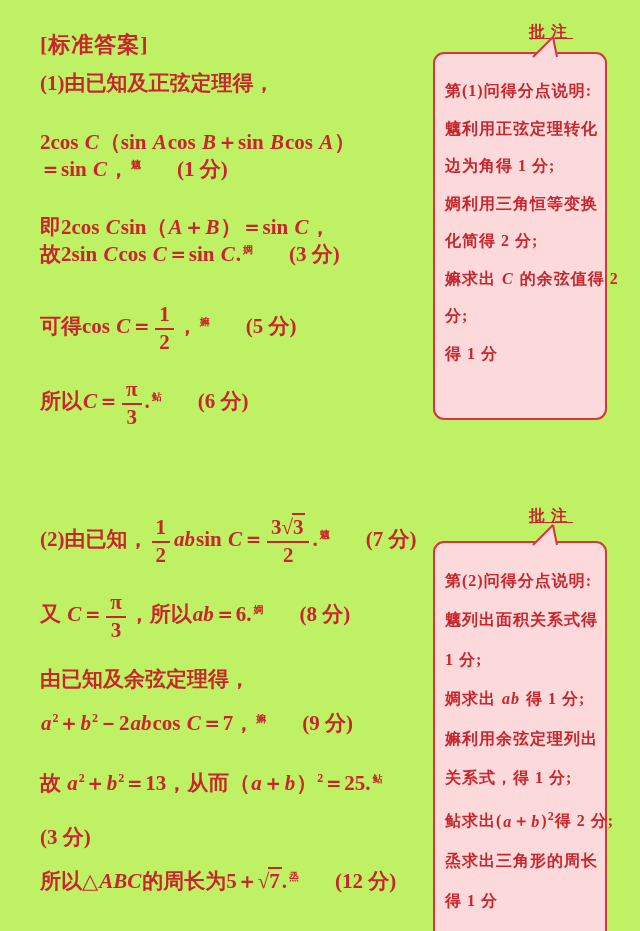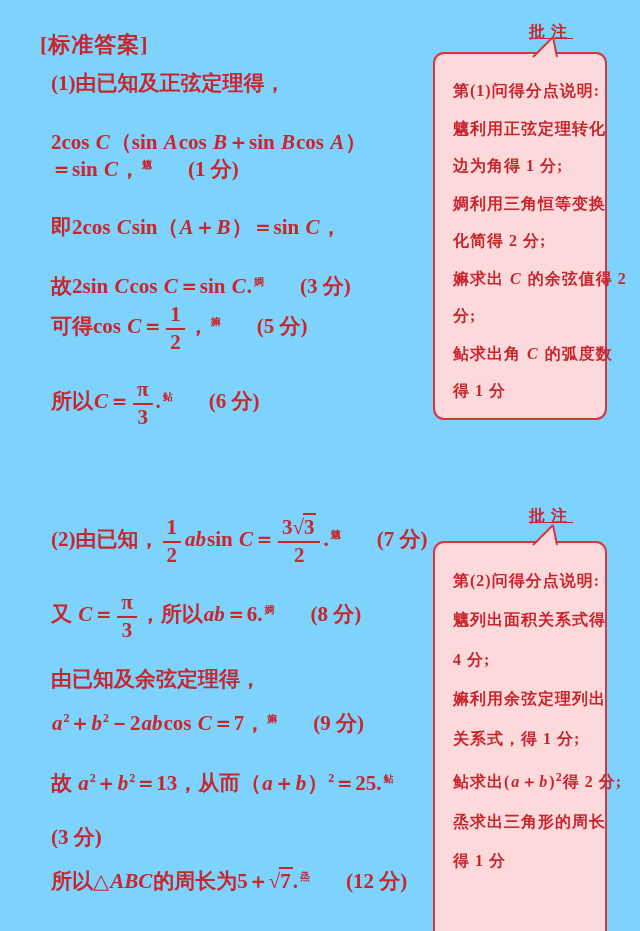--- a/index.html
+++ b/index.html
@@ -1,22 +1,22 @@
 <!DOCTYPE html>
 <html><head>
 <meta charset="utf-8">
 <style>
   html,body{margin:0;padding:0;background:#f6f5f4;}
   .page{
-    position:relative;width:640px;height:931px;background:#7dd3fc;overflow:hidden;
+    position:relative;width:640px;height:931px;background:#bef264;overflow:hidden;
     font-family:"Liberation Serif","DejaVu Serif",serif;
     font-weight:bold;color:#c9252d;
   }
   .title{position:absolute;left:40px;top:30px;font-size:22px;letter-spacing:1px;}
-  .mline{position:absolute;left:40px;font-size:21px;white-space:nowrap;line-height:1.25;margin-left:11px;}
+  .mline{position:absolute;left:40px;font-size:21px;white-space:nowrap;line-height:1.25;}
   .tx{font-style:normal;}
   .vr{font-style:italic;padding:0 1px;}
   sup.mk{font-size:10px;margin-left:2px;}
   sup.ex{font-size:12px;}
   .fr{display:inline-block;vertical-align:middle;text-align:center;margin:0 3px;line-height:1.12;}
   .fr .nu{display:block;border-bottom:2px solid currentColor;padding:0 4px 1px;}
   .fr .de{display:block;padding-top:1px;}
   .sq{white-space:nowrap;}
   .sq .rs{margin-right:-1px;}
   .sq .rd{border-top:2px solid currentColor;padding:0 2px 0 1px;}
@@ -24,39 +24,39 @@
   .anno-label{position:absolute;font-size:16px;letter-spacing:6px;text-decoration:underline;}
   .lbl1{left:529px;top:22px;}
   .lbl2{left:529px;top:506px;}
   .abox{
     position:absolute;left:433px;width:174px;box-sizing:border-box;
     background:#fcdadb;border:2px solid #d6363e;border-radius:11px;
     padding:18px 6px 0 10px;
   }
   .box1{top:52px;height:368px;}
   .box2{top:541px;height:474px;}
-  .aline{font-size:16px;letter-spacing:1px;white-space:nowrap;margin-left:8px;}
+  .aline{font-size:16px;letter-spacing:1px;white-space:nowrap;}
   .box1 .aline{line-height:37.5px;}
   .box2 .aline{line-height:39.4px;}
   .tail{position:absolute;}
   .t1{left:527px;top:36px;}
   .t2{left:527px;top:524px;}
 </style>
 </head>
 <body>
 
 <div class="page">
   <div class="title">[标准答案]</div>
 
   <div id="part1">
       <div class="mline" style="top: 70px;"><span class="tx">(1)由已知及正弦定理得，</span></div>
       <div class="mline" style="top: 129px;"><span class="tx">2cos </span><span class="vr">C</span><span class="tx">（sin </span><span class="vr">A</span><span class="tx">cos </span><span class="vr">B</span><span class="tx">＋sin </span><span class="vr">B</span><span class="tx">cos </span><span class="vr">A</span><span class="tx">）</span></div>
       <div class="mline" style="top: 156px;"><span class="tx">＝sin </span><span class="vr">C</span><span class="tx">，</span><sup class="mk">魑</sup><span class="score">(1 分)</span></div>
       <div class="mline" style="top: 214px;"><span class="tx">即2cos </span><span class="vr">C</span><span class="tx">sin（</span><span class="vr">A</span><span class="tx">＋</span><span class="vr">B</span><span class="tx">）＝sin </span><span class="vr">C</span><span class="tx">，</span></div>
-      <div class="mline" style="top: 273px;"><span class="tx">故2sin </span><span class="vr">C</span><span class="tx">cos </span><span class="vr">C</span><span class="tx">＝sin </span><span class="vr">C</span><span class="tx">.</span><sup class="mk">婤</sup><span class="score">(3 分)</span></div>
+      <div class="mline" style="top: 241px;"><span class="tx">故2sin </span><span class="vr">C</span><span class="tx">cos </span><span class="vr">C</span><span class="tx">＝sin </span><span class="vr">C</span><span class="tx">.</span><sup class="mk">婤</sup><span class="score">(3 分)</span></div>
       <div class="mline" style="top: 303px;"><span class="tx">可得cos </span><span class="vr">C</span><span class="tx">＝</span><span class="fr"><span class="nu"><span class="tx">1</span></span><span class="de"><span class="tx">2</span></span></span><span class="tx">，</span><sup class="mk">嫲</sup><span class="score">(5 分)</span></div>
       <div class="mline" style="top: 378px;"><span class="tx">所以</span><span class="vr">C</span><span class="tx">＝</span><span class="fr"><span class="nu"><span class="tx">π</span></span><span class="de"><span class="tx">3</span></span></span><span class="tx">.</span><sup class="mk">鲇</sup><span class="score">(6 分)</span></div>
     </div>
   <div id="part2">
       <div class="mline" style="top: 516px;"><span class="tx">(2)由已知，</span><span class="fr"><span class="nu"><span class="tx">1</span></span><span class="de"><span class="tx">2</span></span></span><span class="vr">ab</span><span class="tx">sin </span><span class="vr">C</span><span class="tx">＝</span><span class="fr"><span class="nu"><span class="tx">3</span><span class="sq"><span class="rs">√</span><span class="rd">3</span></span></span><span class="de"><span class="tx">2</span></span></span><span class="tx">.</span><sup class="mk">魑</sup><span class="score">(7 分)</span></div>
       <div class="mline" style="top: 591px;"><span class="tx">又 </span><span class="vr">C</span><span class="tx">＝</span><span class="fr"><span class="nu"><span class="tx">π</span></span><span class="de"><span class="tx">3</span></span></span><span class="tx">，所以</span><span class="vr">ab</span><span class="tx">＝6.</span><sup class="mk">婤</sup><span class="score">(8 分)</span></div>
       <div class="mline" style="top: 666px;"><span class="tx">由已知及余弦定理得，</span></div>
       <div class="mline" style="top: 710px;"><span class="vr">a</span><sup class="ex">2</sup><span class="tx">＋</span><span class="vr">b</span><sup class="ex">2</sup><span class="tx">－2</span><span class="vr">ab</span><span class="tx">cos </span><span class="vr">C</span><span class="tx">＝7，</span><sup class="mk">嫲</sup><span class="score">(9 分)</span></div>
       <div class="mline" style="top: 770px;"><span class="tx">故 </span><span class="vr">a</span><sup class="ex">2</sup><span class="tx">＋</span><span class="vr">b</span><sup class="ex">2</sup><span class="tx">＝13，从而（</span><span class="vr">a</span><span class="tx">＋</span><span class="vr">b</span><span class="tx">）</span><sup class="ex">2</sup><span class="tx">＝25.</span><sup class="mk">鲇</sup></div>
       <div class="mline" style="top: 824px;"><span class="tx">(3 分)</span></div>
@@ -65,33 +65,33 @@
 
   <div class="anno-label lbl1">批注</div>
   <div class="abox box1" id="box1">
       <div class="aline"><span class="tx">第(1)问得分点说明:</span></div>
       <div class="aline"><span class="tx">魑利用正弦定理转化</span></div>
       <div class="aline"><span class="tx">边为角得 1 分;</span></div>
       <div class="aline"><span class="tx">婤利用三角恒等变换</span></div>
       <div class="aline"><span class="tx">化简得 2 分;</span></div>
       <div class="aline"><span class="tx">嫲求出 </span><span class="vr">C</span><span class="tx"> 的余弦值得 2</span></div>
       <div class="aline"><span class="tx">分;</span></div>
-      <div class="aline"><span class="tx">鲇求出角 </span><span class="vr">C</span><span class="tx"> 的弧度数</span></div>
       <div class="aline"><span class="tx">得 1 分</span></div>
     </div>
   <svg class="tail t1" width="36" height="22" viewBox="0 0 36 22">
     <polygon points="26,1 6,21 30,21" fill="#fcdadb"></polygon>
     <path d="M26,1 L6,21 M26,1 L30,21" stroke="#d6363e" stroke-width="2" fill="none"></path>
   </svg>
 
   <div class="anno-label lbl2">批注</div>
   <div class="abox box2" id="box2">
       <div class="aline"><span class="tx">第(2)问得分点说明:</span></div>
       <div class="aline"><span class="tx">魑列出面积关系式得</span></div>
-      <div class="aline"><span class="tx">4 分;</span></div>
+      <div class="aline"><span class="tx">1 分;</span></div>
+      <div class="aline"><span class="tx">婤求出 </span><span class="vr">ab</span><span class="tx"> 得 1 分;</span></div>
       <div class="aline"><span class="tx">嫲利用余弦定理列出</span></div>
       <div class="aline"><span class="tx">关系式，得 1 分;</span></div>
       <div class="aline"><span class="tx">鲇求出(</span><span class="vr">a</span><span class="tx">＋</span><span class="vr">b</span><span class="tx">)</span><sup class="ex">2</sup><span class="tx">得 2 分;</span></div>
       <div class="aline"><span class="tx">烝求出三角形的周长</span></div>
       <div class="aline"><span class="tx">得 1 分</span></div>
     </div>
   <svg class="tail t2" width="36" height="22" viewBox="0 0 36 22">
     <polygon points="26,1 6,21 30,21" fill="#fcdadb"></polygon>
     <path d="M26,1 L6,21 M26,1 L30,21" stroke="#d6363e" stroke-width="2" fill="none"></path>
   </svg>

